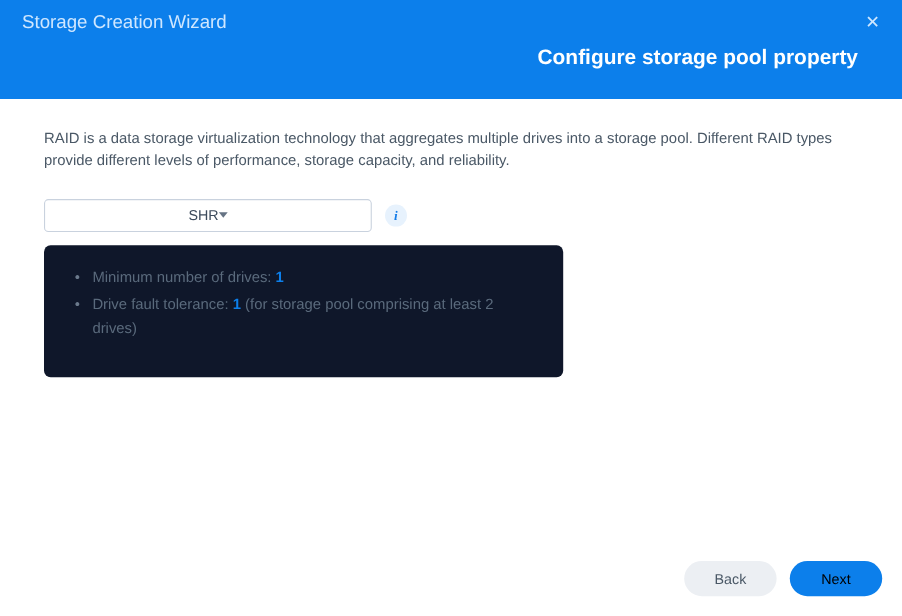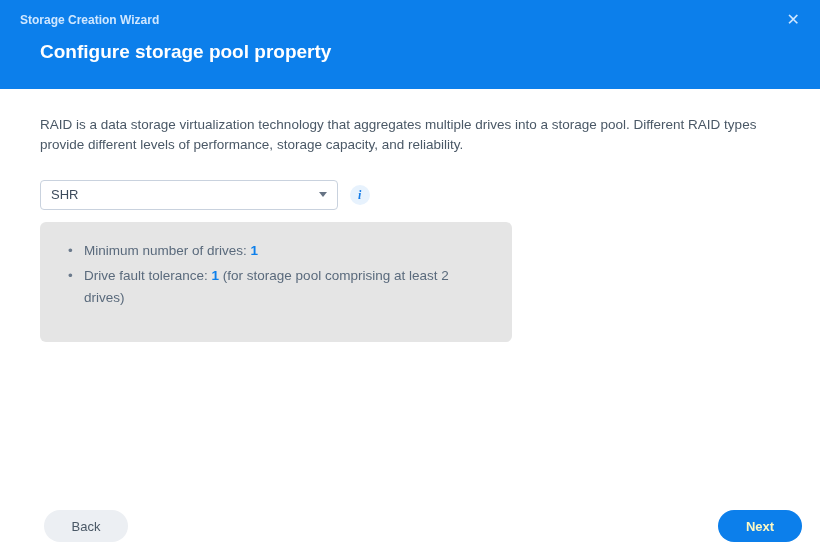--- a/index.html
+++ b/index.html
@@ -11,25 +11,25 @@
   }
   .header {
     background: #0C7FEB;
     color: #fff;
     padding: 0;
   }
   .titlebar {
     display: flex; justify-content: space-between; align-items: center;
     padding: 10px 20px 6px 20px;
   }
-  .titlebar-text { font-size: 12px; font-weight: 700; color: #cfe7ff; text-align: right; }
+  .titlebar-text { font-size: 17px; font-weight: 400; color: #cfe7ff; text-align: right; }
   .close-x { font-size: 16px; cursor: pointer; color: #cfe7ff; font-weight: 300; }
   .page-title {
     padding: 6px 40px 26px 40px;
-    font-size: 19px; font-weight: 700;
+    font-size: 19px; font-weight: 700; text-align: right;
   }
   .content {
     flex: 1;
     padding: 26px 28px 0 40px;
     color: #3d4b5c;
     font-size: 13.5px;
     line-height: 1.5;
     overflow-y: auto;
   }
   .intro { margin-bottom: 24px; color: #4a5866; }
@@ -49,21 +49,21 @@
     width: 298px;
     height: 30px;
     border: 1px solid #c9d2de;
     border-radius: 4px;
     display: inline-flex; align-items: center;
     padding: 0 10px;
     font-size: 13px;
     color: #3d4b5c;
     background: #fff;
     cursor: pointer;
-    justify-content: space-between;
+    justify-content: center;
     vertical-align: middle;
   }
   .select .caret {
     width: 0; height: 0;
     border-left: 4px solid transparent;
     border-right: 4px solid transparent;
     border-top: 5px solid #667384;
   }
   .info-icon {
     display: inline-flex;
@@ -73,21 +73,21 @@
     color: #147CE8;
     align-items: center; justify-content: center;
     font-size: 12px; font-weight: 700;
     margin-left: 8px;
     cursor: pointer;
     vertical-align: middle;
     font-family: Georgia, serif; font-style: italic;
   }
   .info-panel {
     margin-top: 12px;
-    background: #e5e5e5;
+    background: #0f172a;
     border-radius: 6px;
     padding: 18px 20px 20px 20px;
     color: #5a6a7c;
     width: 472px;
     line-height: 1.6;
   }
   .info-panel ul {
     list-style: none;
     padding-left: 8px;
     margin-bottom: 14px;
@@ -104,35 +104,35 @@
   }
   .em { color: #0C7FEB; font-weight: 700; }
   .text-input {
     width: 298px; height: 30px;
     border: 1px solid #c9d2de; border-radius: 4px;
     padding: 0 10px; font-size: 13px;
     color: #3d4b5c;
   }
   .footer {
     padding: 12px 18px 18px 0;
-    display: flex; justify-content: space-between; gap: 12px; margin-left: 44px;
+    display: flex; justify-content: flex-end; gap: 12px;
   }
   .btn {
     min-width: 84px; height: 32px;
     border-radius: 16px;
     font-size: 13px;
     border: none;
     cursor: pointer;
     padding: 0 22px;
   }
   .btn-secondary {
     background: #eceff3; color: #4a5866;
   }
   .btn-primary {
-    background: #0C7FEB; color: #fef9c3; font-weight: 700;
+    background: #0C7FEB; color: #000000; font-weight: 400;
   }
 </style>
 </head>
 <body>
 
 <div class="header">
   <div class="titlebar">
     <span class="titlebar-text">Storage Creation Wizard</span>
     <span class="close-x">✕</span>
   </div>

